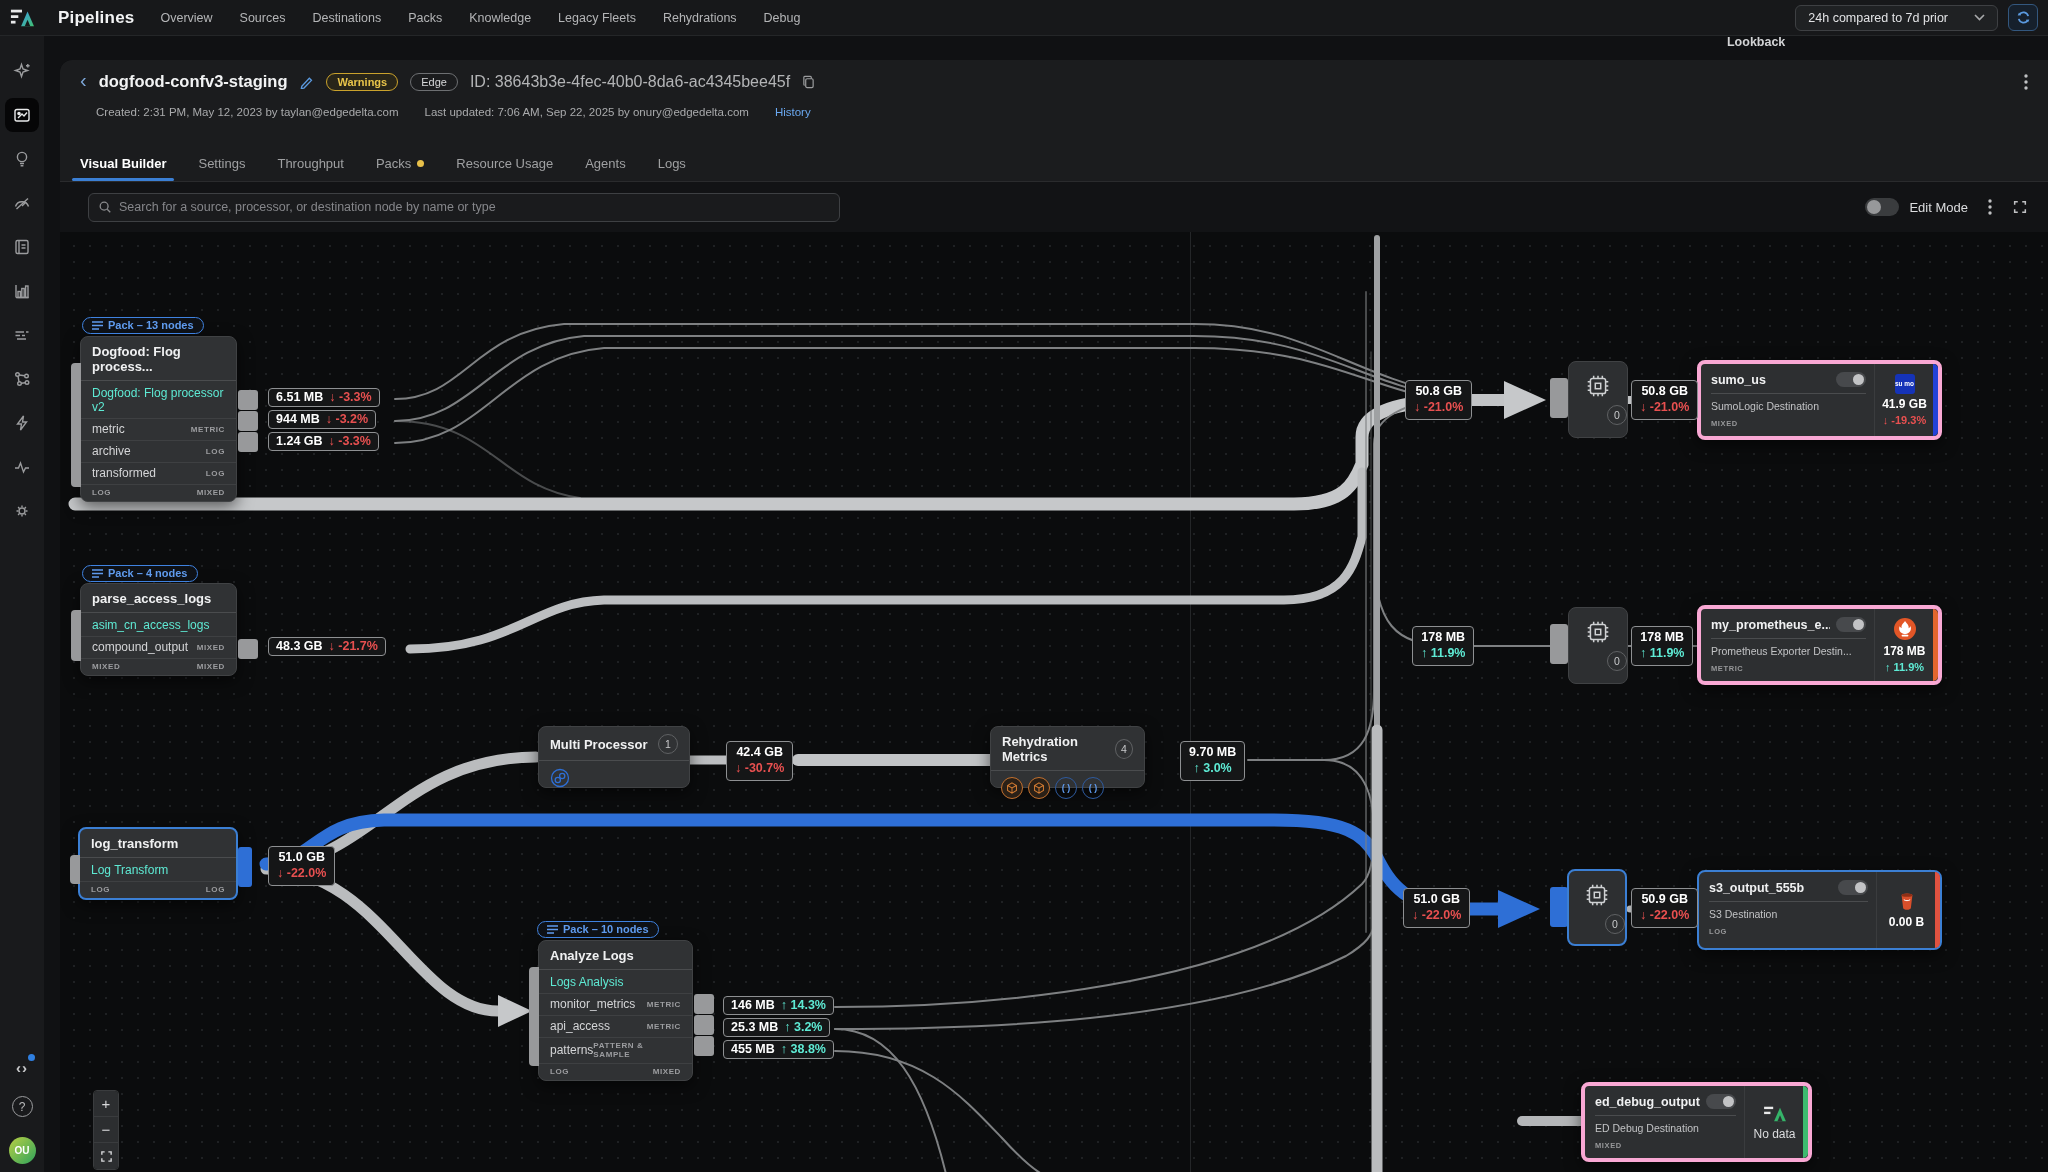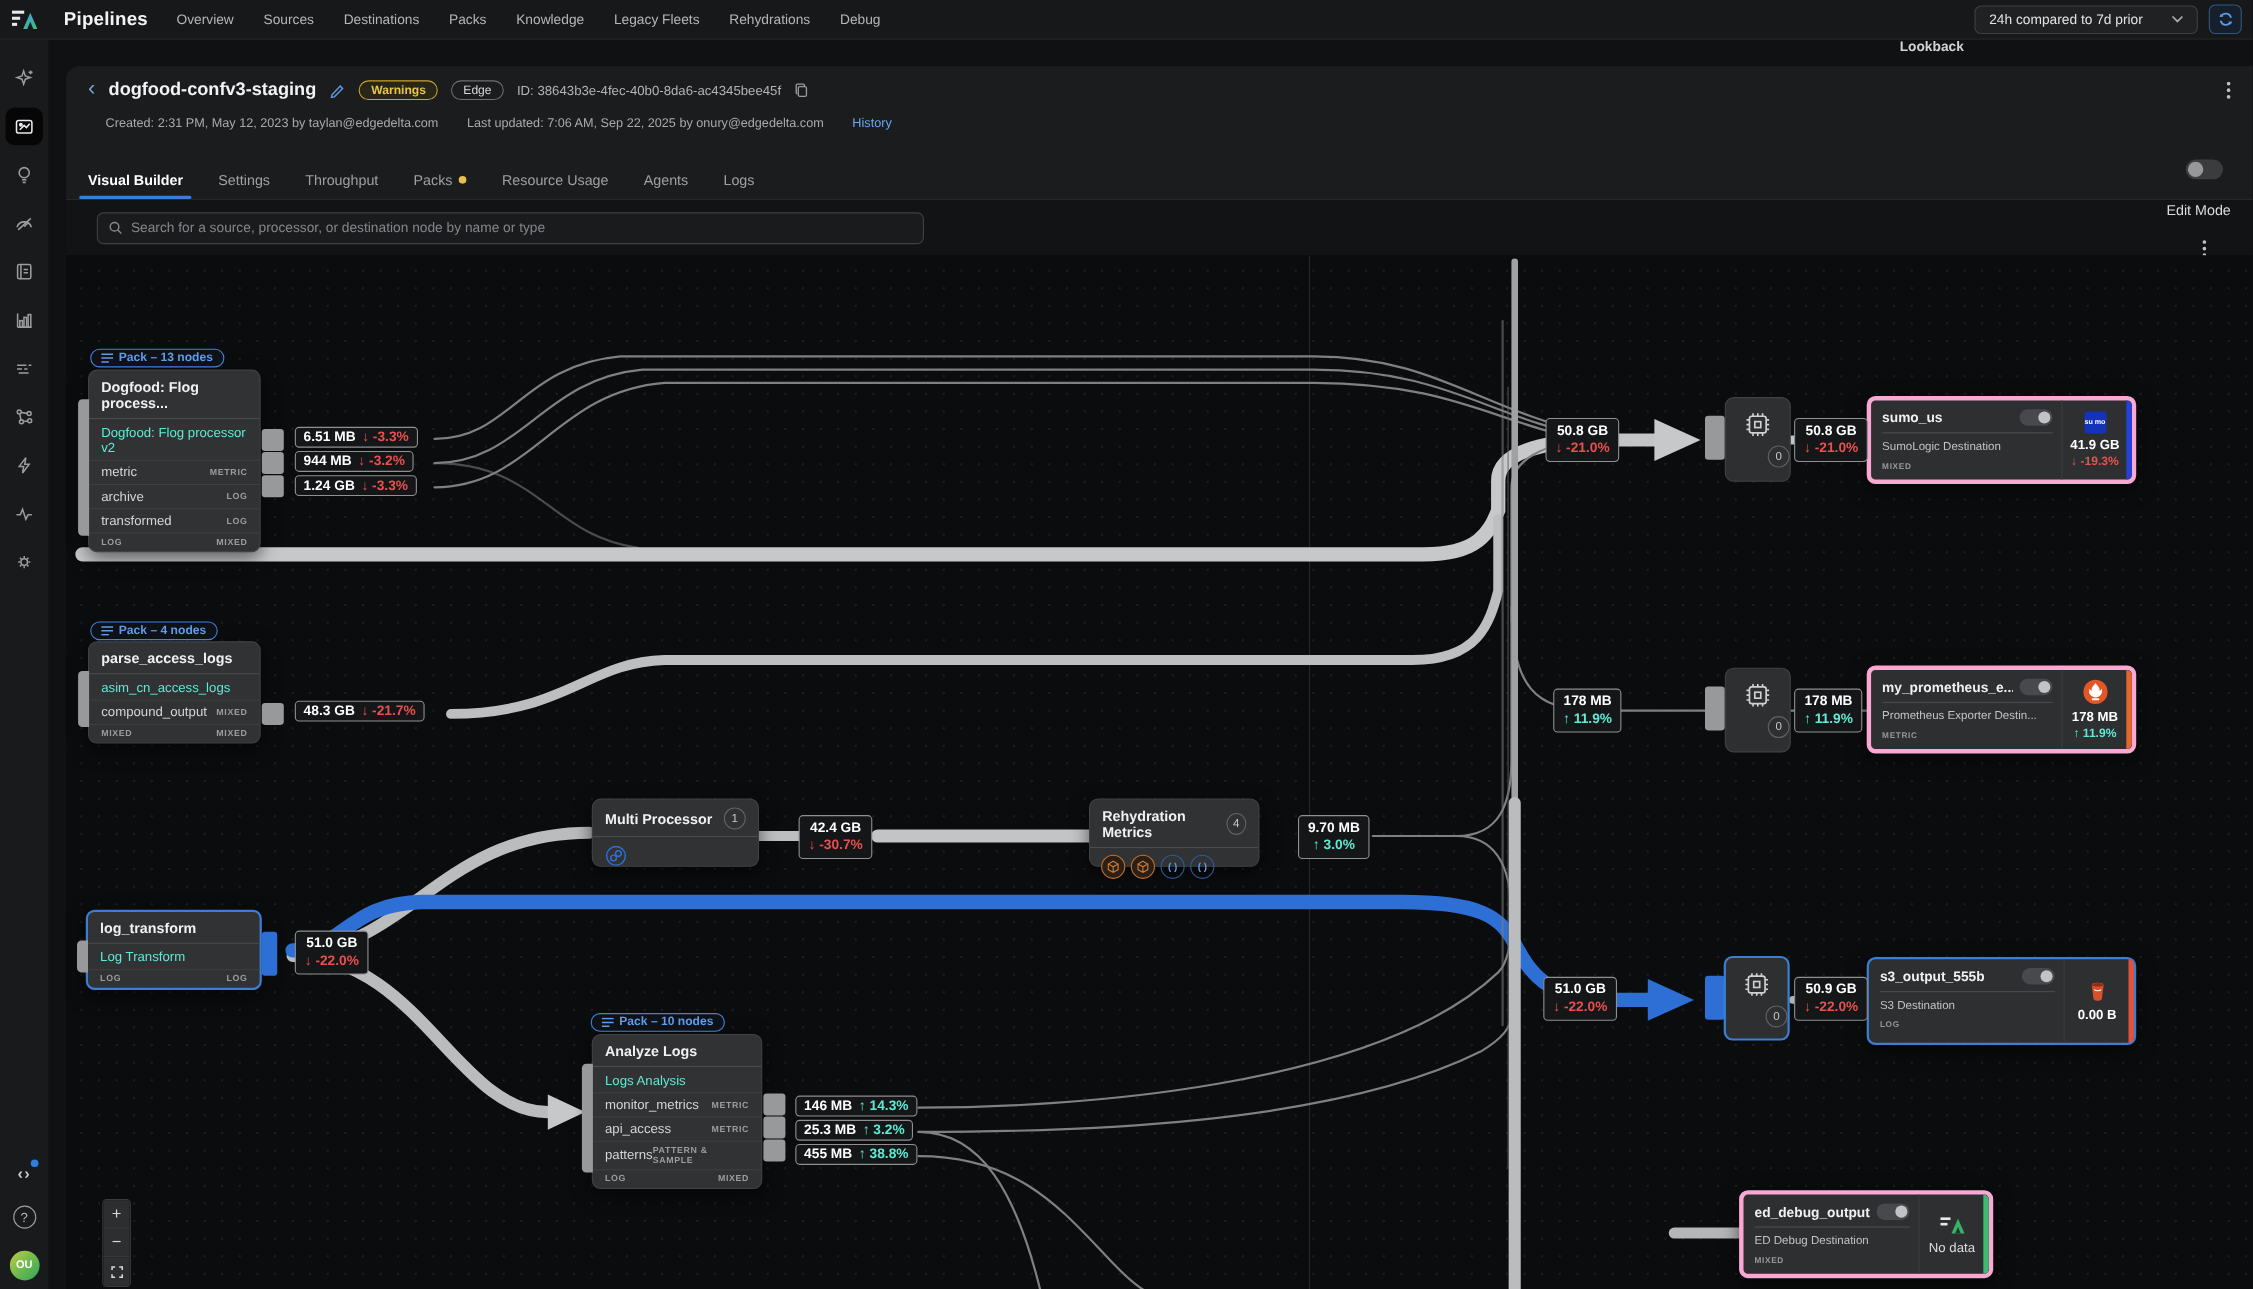--- a/index.html
+++ b/index.html
@@ -36,36 +36,36 @@
   
   .main { position:absolute; left:44px; top:36px; right:0; bottom:0; background:#101113; }
   .panel { position:absolute; left:16px; top:24px; right:0; bottom:0; background:#131416; border-radius:12px 0 0 0; overflow:hidden; }
   .panel-head { position:absolute; top:0; left:0; right:0; height:122px; background:#1b1c1e; border-radius:12px 0 0 0; border-bottom:1px solid #2a2b2d; }
   .title-row { position:absolute; top:12px; left:20px; right:20px; display:flex; align-items:center; gap:12px; }
   .back { color:#7da7d8; font-size:20px; cursor:pointer; line-height:1; margin-top:-3px; }
   .pipe-title { font-size:16.5px; font-weight:bold; color:#f2f3f4; }
   .badge-warn { border:1.5px solid #caa22c; color:#e8c44a; background:rgba(80,64,12,.25); border-radius:11px;
                 padding:2px 10px; font-size:11px; font-weight:bold; }
   .badge-edge { border:1px solid #6d6f72; color:#d6d7d9; border-radius:11px; padding:2px 10px; font-size:11px; }
-  .id-text { font-size:12px; color:#b3b4b6; }
+  .id-text { font-size:16px; color:#b3b4b6; }
   .kebab { margin-left:auto; cursor:pointer; }
   .meta-row { position:absolute; top:46px; left:36px; display:flex; gap:26px; font-size:11.5px; color:#a9aaac; }
   .history { color:#6aa8f0; cursor:pointer; }
   .tabs { position:absolute; left:18px; bottom:0; display:flex; gap:28px; }
   .tab { font-size:13px; color:#9fa0a2; padding:8px 2px 10px; cursor:pointer; position:relative; display:flex; align-items:center; gap:6px; }
   .tab.active { color:#fff; font-weight:bold; }
   .tab.active::after { content:""; position:absolute; left:-6px; right:-6px; bottom:0; height:3px; background:#3b7fd4; border-radius:2px; }
   .tabdot { width:7px; height:7px; border-radius:50%; background:#e8c04a; }
 
   .toolbar { position:absolute; top:122px; left:0; right:0; height:50px; background:#121315; display:flex; align-items:center; padding:0 20px 0 28px; }
   .search { width:752px; height:29px; background:#1a1b1d; border:1px solid #3e4043; border-radius:6px;
             display:flex; align-items:center; padding:0 9px; gap:7px; }
   .search input { flex:1; background:transparent; border:none; outline:none; color:#d8d9db; font-size:12.5px; font-family:inherit; }
   .search input::placeholder { color:#85868a; }
-  .toolbar-right { margin-left:auto; display:flex; align-items:center; gap:20px;flex-direction:column; }
+  .toolbar-right { margin-left:auto; display:flex; align-items:center; gap:20px; }
   .toggle { width:34px; height:18px; background:#3a3c3e; border-radius:10px; position:relative; cursor:pointer; }
   .toggle .knob { position:absolute; left:2px; top:2px; width:14px; height:14px; background:#97989a; border-radius:50%; }
   .editmode-label { font-size:13px; color:#dcdddf; margin-left:-10px; }
 
   
   .graph { position:absolute; left:0; top:172px; width:1988px; height:940px; background:#0b0c0d; overflow:hidden; }
   .graph::before { content:""; position:absolute; inset:0;
       background-image:radial-gradient(#1f2123 1px, transparent 1.3px); background-size:16px 16px; background-position:6px 6px; }
   .vline { position:absolute; top:0; bottom:0; width:1px; background:#242628; }
   .edges { position:absolute; inset:0; }

